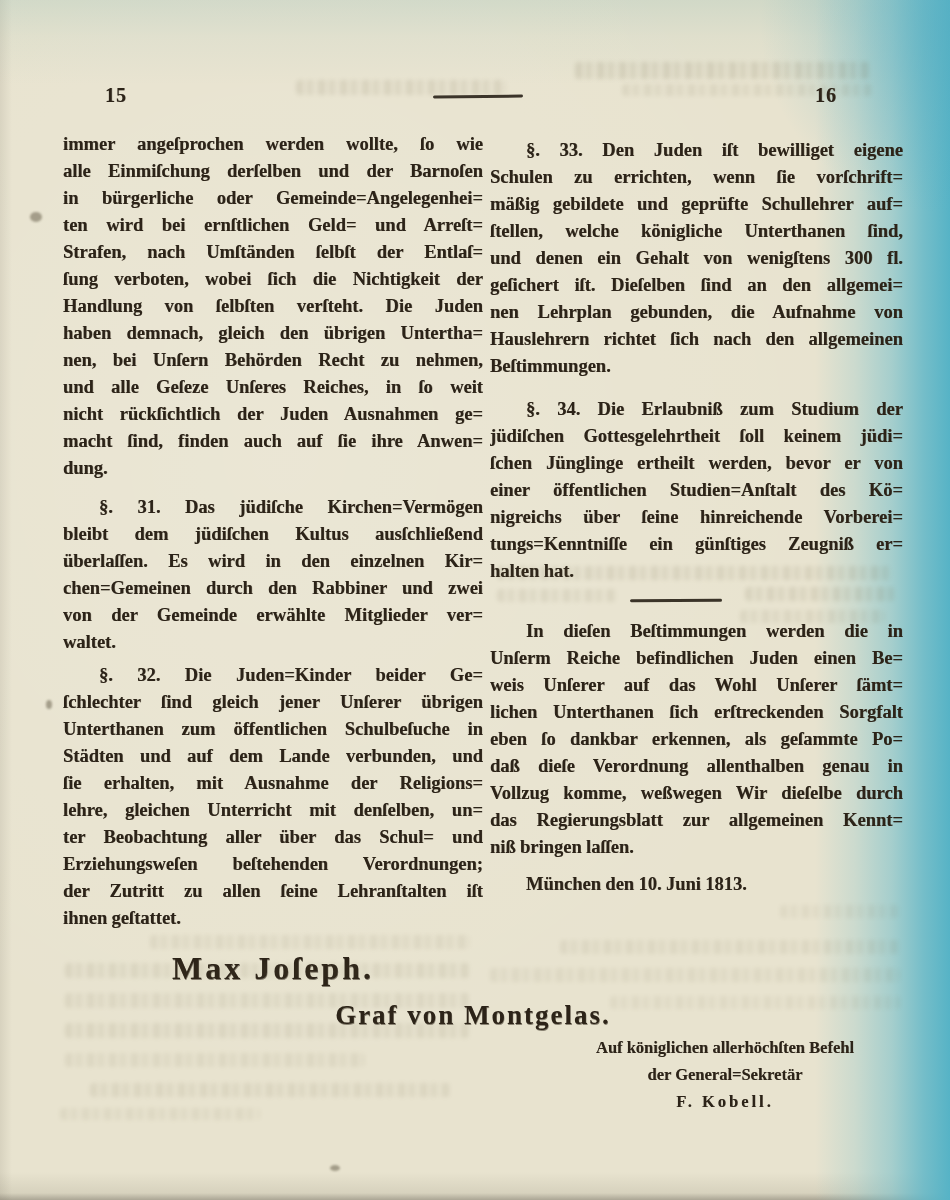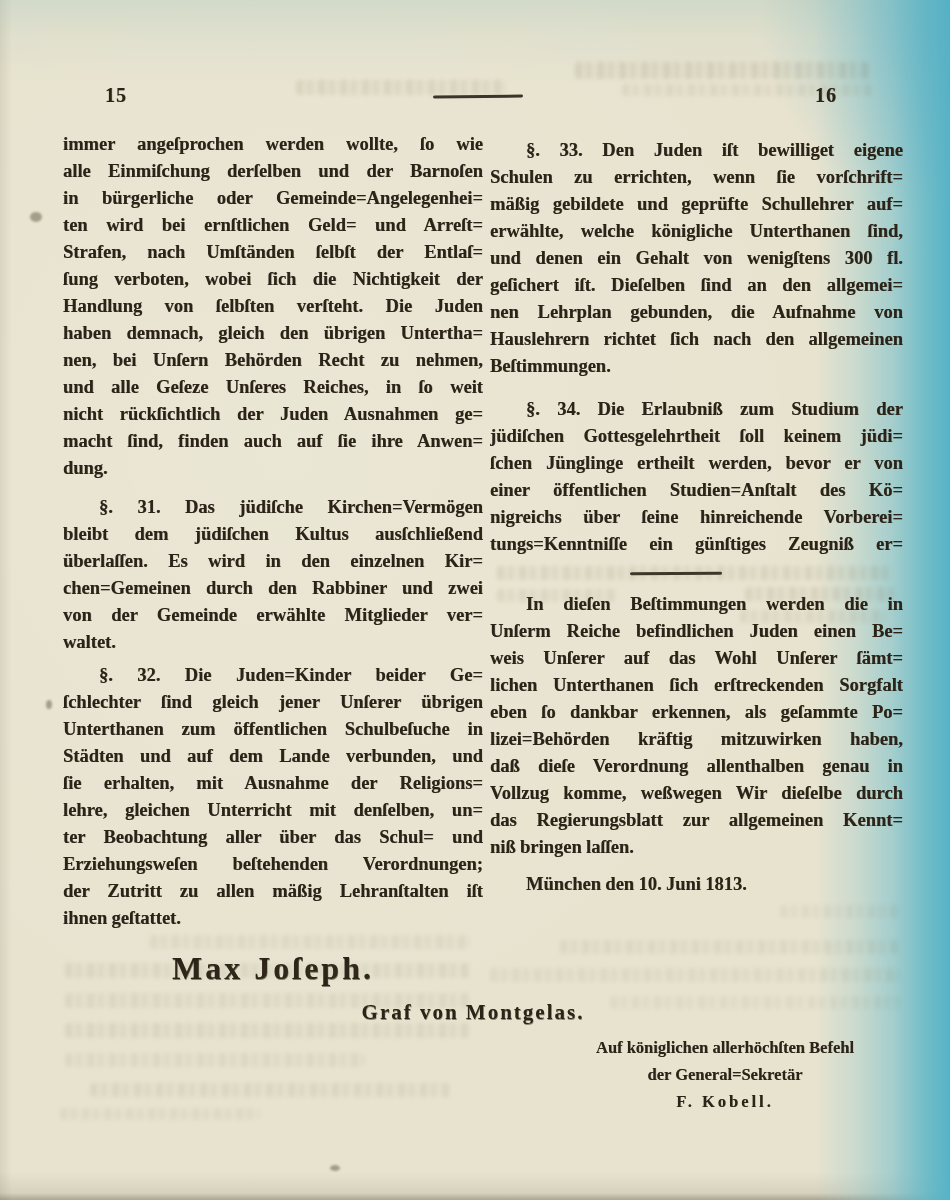--- a/index.html
+++ b/index.html
@@ -36,21 +36,21 @@
   .line.first-indent { text-indent:36px; }
   .mid-rule { width:92px; height:3px; background:#3a3328; border-radius:2px;
               margin:14px 0 0 140px; transform:rotate(-0.4deg); }
   .sig-monarch {
     position:absolute; left:63px; top:950px; width:420px; text-align:center;
     font-size:32px; font-weight:bold; letter-spacing:3px;
     text-shadow:0.5px 0.5px 0.6px rgba(44,35,24,.55);
   }
   .sig-minister {
     position:absolute; left:63px; top:1000px; width:820px; text-align:center;
-    font-size:21px; font-weight:bold; letter-spacing:2px;
+    font-size:27px; font-weight:bold; letter-spacing:2px;
     text-shadow:0.5px 0.5px 0.6px rgba(44,35,24,.5);
   }
   .credit-block {
     position:absolute; left:575px; top:1034px; width:300px; text-align:center;
     font-size:16.5px; font-weight:bold; line-height:27px;
     text-shadow:0.4px 0.4px 0.5px rgba(44,35,24,.45);
   }
   .credit-block .kobell { letter-spacing:3px; }
   .ghost {
     position:absolute; pointer-events:none; filter:blur(2px);
@@ -97,52 +97,52 @@
       </div>
       <div class="para" style="margin-top: 6px;">
         <div class="line first-indent">§. 32.  Die Juden=Kinder beider Ge=</div>
         <div class="line">ſchlechter ſind gleich jener Unſerer übrigen</div>
         <div class="line">Unterthanen zum öffentlichen Schulbeſuche in</div>
         <div class="line">Städten und auf dem Lande verbunden, und</div>
         <div class="line">ſie erhalten, mit Ausnahme der Religions=</div>
         <div class="line">lehre, gleichen Unterricht mit denſelben, un=</div>
         <div class="line">ter Beobachtung aller über das Schul= und</div>
         <div class="line">Erziehungsweſen beſtehenden Verordnungen;</div>
-        <div class="line">der Zutritt zu allen mäßig Lehranſtalten iſt</div>
+        <div class="line">der Zutritt zu allen ſeine Lehranſtalten iſt</div>
         <div class="line last">ihnen geſtattet.</div>
       </div>
     </div>
   <div class="col col-right" id="col-right">
       <div class="para" style="margin-top: 0px;">
         <div class="line first-indent">§. 33.  Den Juden iſt bewilliget eigene</div>
         <div class="line">Schulen zu errichten, wenn ſie vorſchrift=</div>
         <div class="line">mäßig gebildete und geprüfte Schullehrer auf=</div>
-        <div class="line">erwählte, welche königliche Unterthanen ſind,</div>
+        <div class="line">ſtellen, welche königliche Unterthanen ſind,</div>
         <div class="line">und denen ein Gehalt von wenigſtens 300 fl.</div>
         <div class="line">geſichert iſt.  Dieſelben ſind an den allgemei=</div>
         <div class="line">nen Lehrplan gebunden, die Aufnahme von</div>
         <div class="line">Hauslehrern richtet ſich nach den allgemeinen</div>
         <div class="line last">Beſtimmungen.</div>
       </div>
       <div class="para" style="margin-top: 16px;">
         <div class="line first-indent">§. 34.  Die Erlaubniß zum Studium der</div>
         <div class="line">jüdiſchen Gottesgelehrtheit ſoll keinem jüdi=</div>
         <div class="line">ſchen Jünglinge ertheilt werden, bevor er von</div>
         <div class="line">einer öffentlichen Studien=Anſtalt des Kö=</div>
         <div class="line">nigreichs über ſeine hinreichende Vorberei=</div>
         <div class="line">tungs=Kenntniſſe ein günſtiges Zeugniß er=</div>
+        <div class="line last">halten hat.</div>
       </div>
       <div class="mid-rule"></div>
       <div class="para" style="margin-top: 16px;">
         <div class="line first-indent">In dieſen Beſtimmungen werden die in</div>
         <div class="line">Unſerm Reiche befindlichen Juden einen Be=</div>
         <div class="line">weis Unſerer auf das Wohl Unſerer ſämt=</div>
         <div class="line">lichen Unterthanen ſich erſtreckenden Sorgfalt</div>
         <div class="line">eben ſo dankbar erkennen, als geſammte Po=</div>
-        <div class="line">lizei=Behörden kräftig mitzuwirken haben,</div>
         <div class="line">daß dieſe Verordnung allenthalben genau in</div>
         <div class="line">Vollzug komme, weßwegen Wir dieſelbe durch</div>
         <div class="line">das Regierungsblatt zur allgemeinen Kennt=</div>
         <div class="line last">niß bringen laſſen.</div>
       </div>
       <div class="para" style="margin-top: 10px;">
         <div class="line last first-indent">München den 10. Juni 1813.</div>
       </div>
     </div>
 

